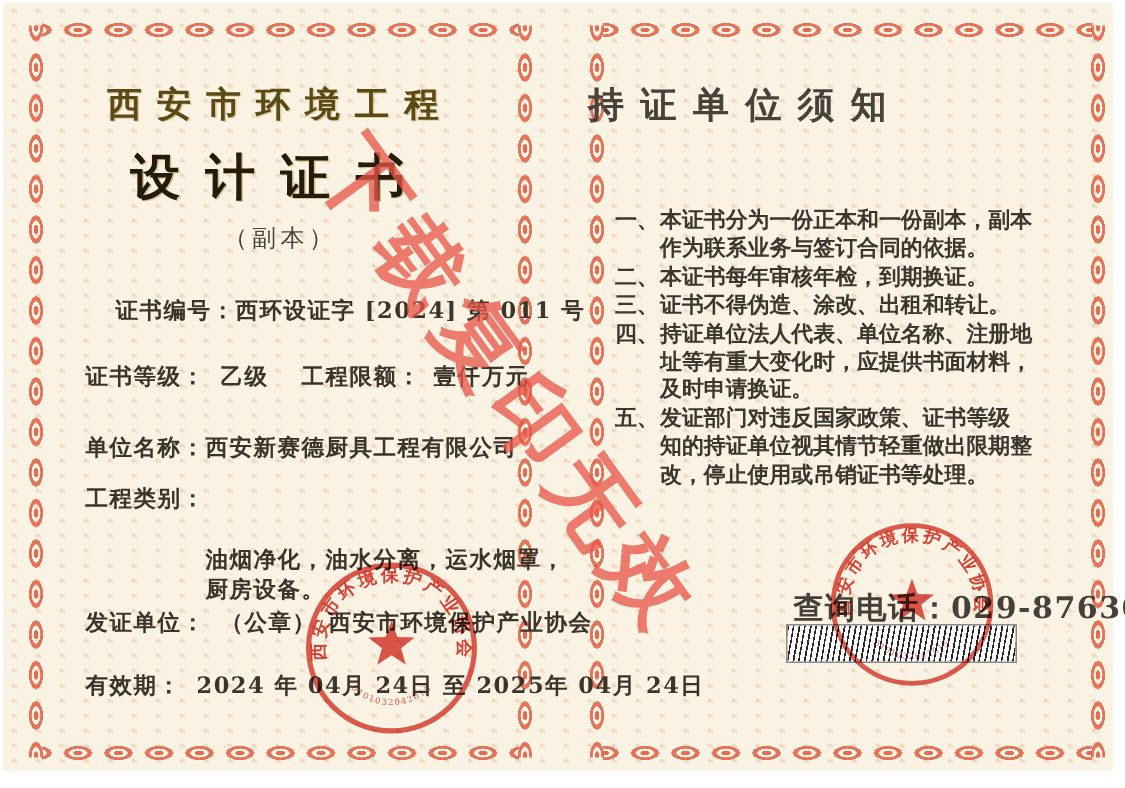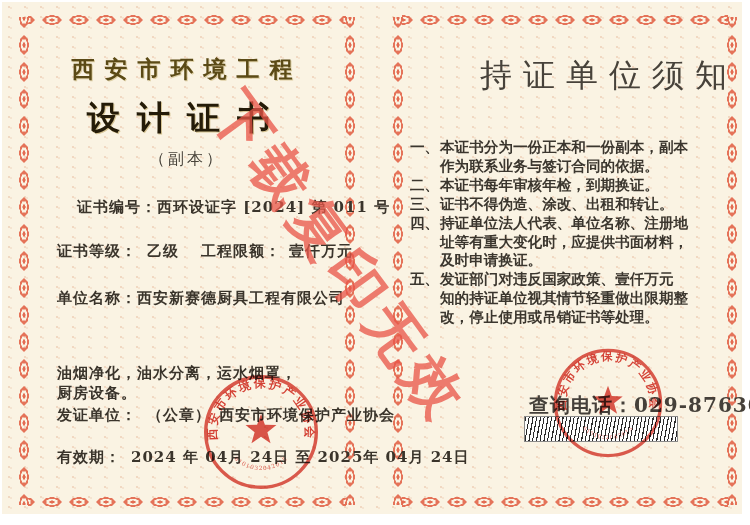--- a/index.html
+++ b/index.html
@@ -39,22 +39,22 @@
              text-shadow:1px 1px 0 rgba(170,140,50,.45);}
   .lp-sub{position:absolute;left:16px;top:147px;width:338px;text-align:center;
           font-size:16px;letter-spacing:3px;color:#4a453c;}
   .row{position:absolute;left:55px;font-size:15px;font-weight:bold;color:#3a342b;letter-spacing:1px;white-space:nowrap;}
   .r1{top:196px;margin-left:20px;} .r2{top:240px;} .r3{top:287px;}
   .r4{top:321px;display:flex;} .r4 .val{line-height:20px;margin-top:40px;}
   .r5{top:404px;} .r6{top:446px;}
   .sp1{margin-left:10px;} .sp2{margin-left:22px;} .sp3{margin-left:8px;margin-top:39px;}
 
   
-  .rp-title{position:absolute;left:390px;top:52px;width:346px;text-align:right;
-            font-size:32px;font-weight:normal;letter-spacing:11px;color:#47423a;}
+  .rp-title{position:absolute;left:390px;top:52px;width:346px;text-align:left;
+            font-size:24px;font-weight:bold;letter-spacing:11px;color:#47423a;}
   .notes{position:absolute;left:408px;top:136px;width:316px;font-size:14.6px;
          font-weight:bold;color:#3b362e;}
   .note{display:flex;margin:0;}
   .note .num{flex:0 0 30px;line-height:18.9px;}
   .note .nlines{flex:1;line-height:18.9px;}
   .phone{position:absolute;left:527px;top:390px;font-size:20px;font-weight:bold;
          color:#45403a;letter-spacing:1px;white-space:nowrap;z-index:5;}
   .barcode{position:absolute;left:522px;top:414px;width:152px;height:24px;z-index:5;
            background-color:#ffffff;border:1px solid #8a8a8a;
            background-image:repeating-linear-gradient(100deg,#2a2a2a 0 1.2px,rgba(0,0,0,0) 1.2px 3.6px,#2a2a2a 3.6px 4.6px,rgba(0,0,0,0) 4.6px 7.4px);}
@@ -99,20 +99,21 @@
 
     <div class="row r2">
       <span>证书等级：</span><span class="sp1">乙级</span><span class="sp2">工程限额：</span><span class="sp3">壹仟万元</span>
     </div>
 
     <div class="row r3">
       <span>单位名称：</span><span>西安新赛德厨具工程有限公司</span>
     </div>
 
     <div class="row r4">
+      <span>工程类别：</span>
       <span class="val">
         <span>油烟净化，油水分离，运水烟罩，</span><br>
         <span>厨房设备。</span>
       </span>
     </div>
 
     <div class="row r5">
       <span>发证单位：</span><span class="sp1">（公章）</span><span class="sp3">西安市环境保护产业协会</span>
     </div>
 
@@ -146,21 +147,21 @@
         <span class="num">四、</span>
         <div class="nlines">
           <div>持证单位法人代表、单位名称、注册地</div>
           <div>址等有重大变化时，应提供书面材料，</div>
           <div>及时申请换证。</div>
         </div>
       </div>
       <div class="note">
         <span class="num">五、</span>
         <div class="nlines">
-          <div>发证部门对违反国家政策、壹仟万元</div>
+          <div>发证部门对违反国家政策、证书等级</div>
           <div>知的持证单位视其情节轻重做出限期整</div>
           <div>改，停止使用或吊销证书等处理。</div>
         </div>
       </div>
     </div>
 
     <div class="phone">
       <span>查询电话：</span><span>029-87630095</span>
     </div>
 

